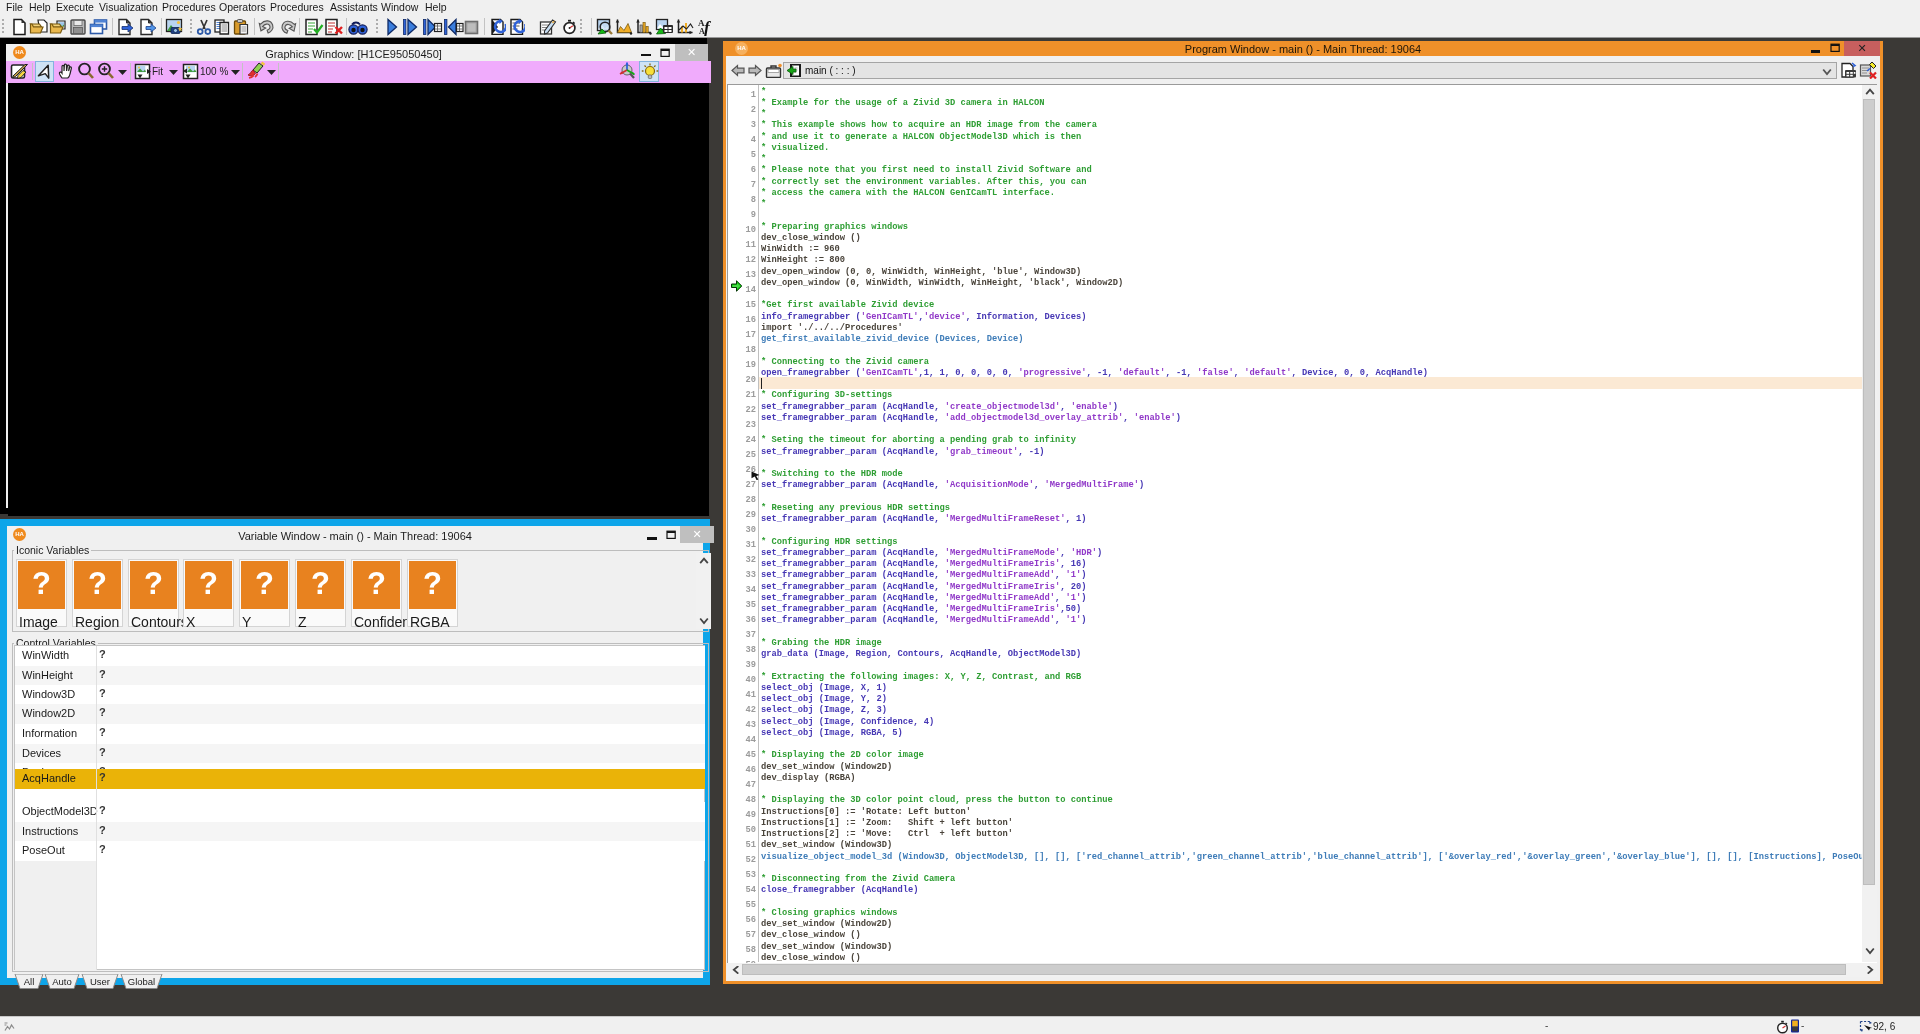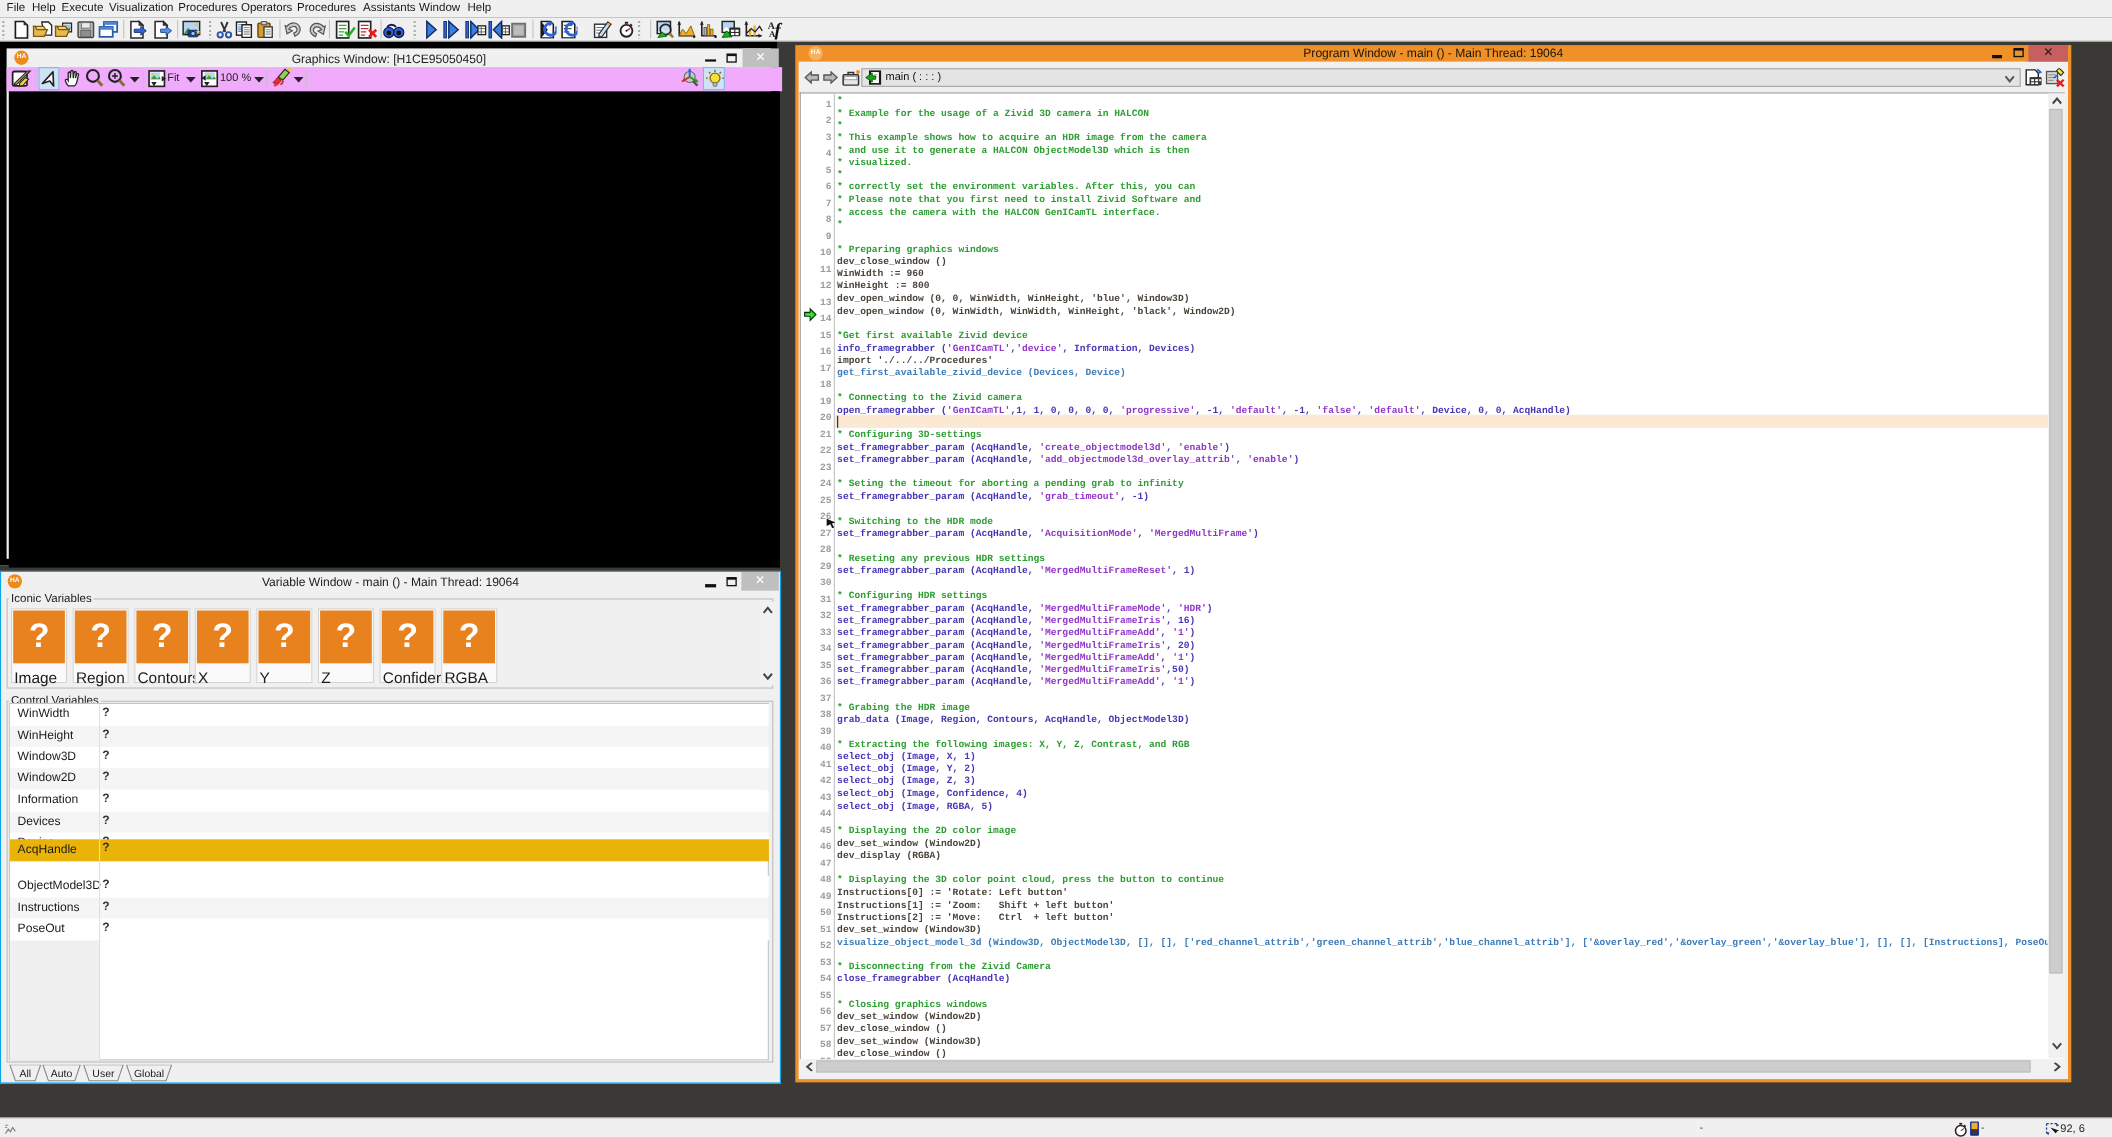--- a/index.html
+++ b/index.html
@@ -439,21 +439,21 @@
       <div class="abs" style="left:633px;top:0;width:20px;height:21px;background:#cfe3f5;border:1px solid #84b3dd">
         <svg width="20" height="20" viewBox="0 0 20 20" style="position:absolute;">
           <circle cx="10" cy="9" r="4.5" fill="#f7e03a" stroke="#8a6a10" stroke-width="1.2"></circle>
           <rect x="8.3" y="13" width="3.4" height="3.5" rx="1" fill="#b8b8b8" stroke="#666" stroke-width="0.8"></rect>
           <path d="M10 1.5v2M3.5 9H1.8M18.2 9h-1.7M4.5 3.5l1.4 1.4M15.5 3.5l-1.4 1.4" stroke="#8a6a10" stroke-width="1.3"></path>
         </svg>
       </div>
     </div>
     <div class="abs" style="left:2px;top:39px;width:701px;height:433px;background:#000"></div>
   </div>
-<div class="win" style="left:0;top:519px;width:710px;height:466px;border:1px solid #0ea5e9">
+<div class="win" style="left:0;top:519px;width:710px;height:466px;border:7px solid #0ea5e9">
     <div class="abs" style="left:6px;top:2px;width:13px;height:13px;border-radius:50%;background:#ef8a1d;color:#fff;font:bold 6px/13px &quot;Liberation Sans&quot;,sans-serif;text-align:center;">HA</div>
     <div class="tb-title" style="top:4px">Variable Window - main () - Main Thread: 19064</div>
     <div class="abs" style="left:640px;top:11px;width:10px;height:2.5px;background:#111"></div>
     <svg class="abs" style="left:659px;top:4px" width="11" height="10">
       <rect x="1" y="1.2" width="8.2" height="7.2" fill="none" stroke="#111" stroke-width="1.2"></rect>
       <rect x="1" y="1.2" width="8.2" height="1.8" fill="#111"></rect>
     </svg>
     <div class="closebtn" style="left:673px;top:0;width:34px;height:17px;font-size:11px;line-height:16px">✕</div>
     <div class="gbox" style="left:5px;top:24px;width:697px;height:82px"></div>
     <div class="gbox-label" style="left:7px;top:18px">Iconic Variables</div>
@@ -684,22 +684,22 @@
 <div class="gn" style="top:944.7px">58</div>
 <div class="gn" style="top:959.7px">59</div>
 <div class="codewrap">
     <div class="cr c">*</div>
     <div class="cr c">* Example for the usage of a Zivid 3D camera in HALCON</div>
     <div class="cr c">*</div>
     <div class="cr c">* This example shows how to acquire an HDR image from the camera</div>
     <div class="cr c">* and use it to generate a HALCON ObjectModel3D which is then</div>
     <div class="cr c">* visualized.</div>
     <div class="cr c">*</div>
+    <div class="cr c">* Please note that you first need to install Zivid Software and</div>
     <div class="cr c">* correctly set the environment variables. After this, you can</div>
-    <div class="cr c">* Please note that you first need to install Zivid Software and</div>
     <div class="cr c">* access the camera with the HALCON GenICamTL interface.</div>
     <div class="cr c">*</div>
     <div class="cr">&nbsp;</div>
     <div class="cr c">* Preparing graphics windows</div>
     <div class="cr d">dev_close_window ()</div>
     <div class="cr d">WinWidth := 960</div>
     <div class="cr d">WinHeight := 800</div>
     <div class="cr d">dev_open_window (0, 0, WinWidth, WinHeight, 'blue', Window3D)</div>
     <div class="cr d">dev_open_window (0, WinWidth, WinWidth, WinHeight, 'black', Window2D)</div>
     <div class="cr">&nbsp;</div>

